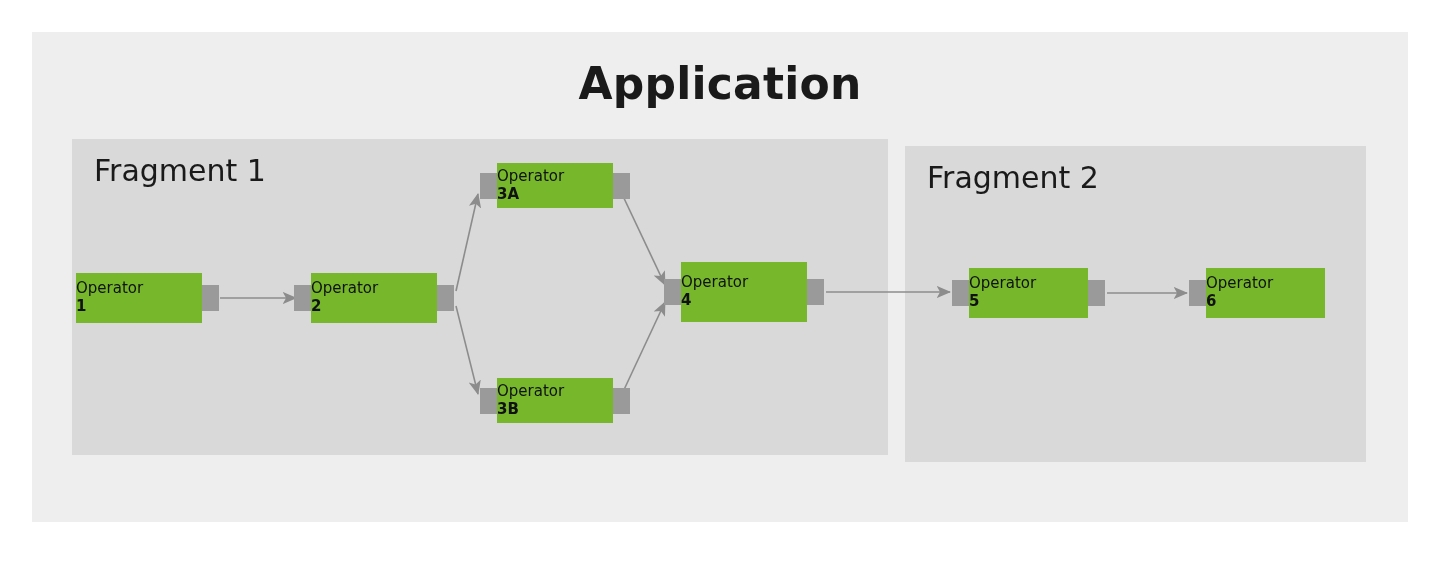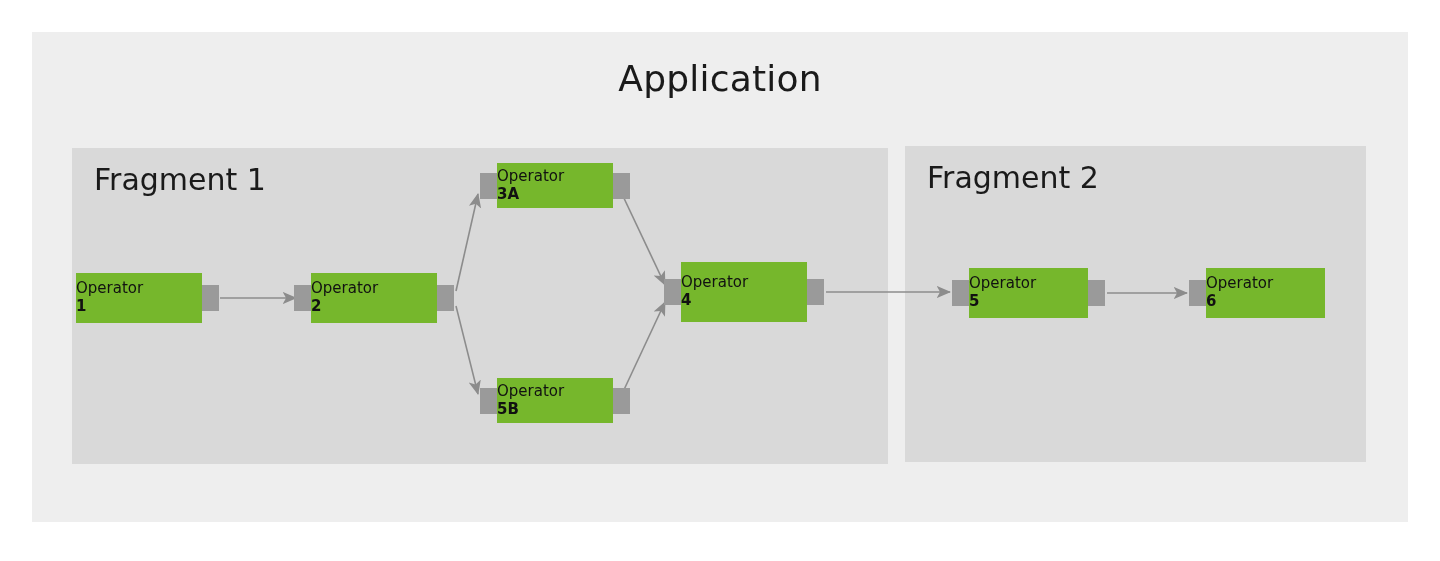--- a/index.html
+++ b/index.html
@@ -26,33 +26,33 @@
     width: 1376px;
     height: 490px;
     background: #eeeeee;
   }
   .app-title {
     position: absolute;
     left: 0;
     top: 26px;
     width: 100%;
     text-align: center;
-    font-size: 36px;
+    font-size: 44px;
     color: #1a1a1a;
-    font-weight: 400;
+    font-weight: 700;
     letter-spacing: 0.2px;
   }
   
   .fragment-panel {
     position: absolute;
     background: #d9d9d9;
   }
   #fragment-1 {
     left: 72px;
-    top: 148px;
+    top: 139px;
     width: 816px;
     height: 316px;
   }
   #fragment-2 {
     left: 905px;
     top: 146px;
     width: 461px;
     height: 316px;
   }
   .fragment-title {
@@ -154,21 +154,21 @@
 
   <div class="operator" id="op3a" style="left: 497px; top: 163px; width: 116px; height: 45px;">
     <span class="op-name">Operator</span>
     <span class="op-num">3A</span>
     <span class="tab left"></span>
     <span class="tab right"></span>
   </div>
 
   <div class="operator" id="op3b" style="left: 497px; top: 378px; width: 116px; height: 45px;">
     <span class="op-name">Operator</span>
-    <span class="op-num">5B</span>
+    <span class="op-num">3B</span>
     <span class="tab left"></span>
     <span class="tab right"></span>
   </div>
 
   <div class="operator" id="op4" style="left: 681px; top: 262px; width: 126px; height: 60px;">
     <span class="op-name">Operator</span>
     <span class="op-num">4</span>
     <span class="tab left"></span>
     <span class="tab right"></span>
   </div>

